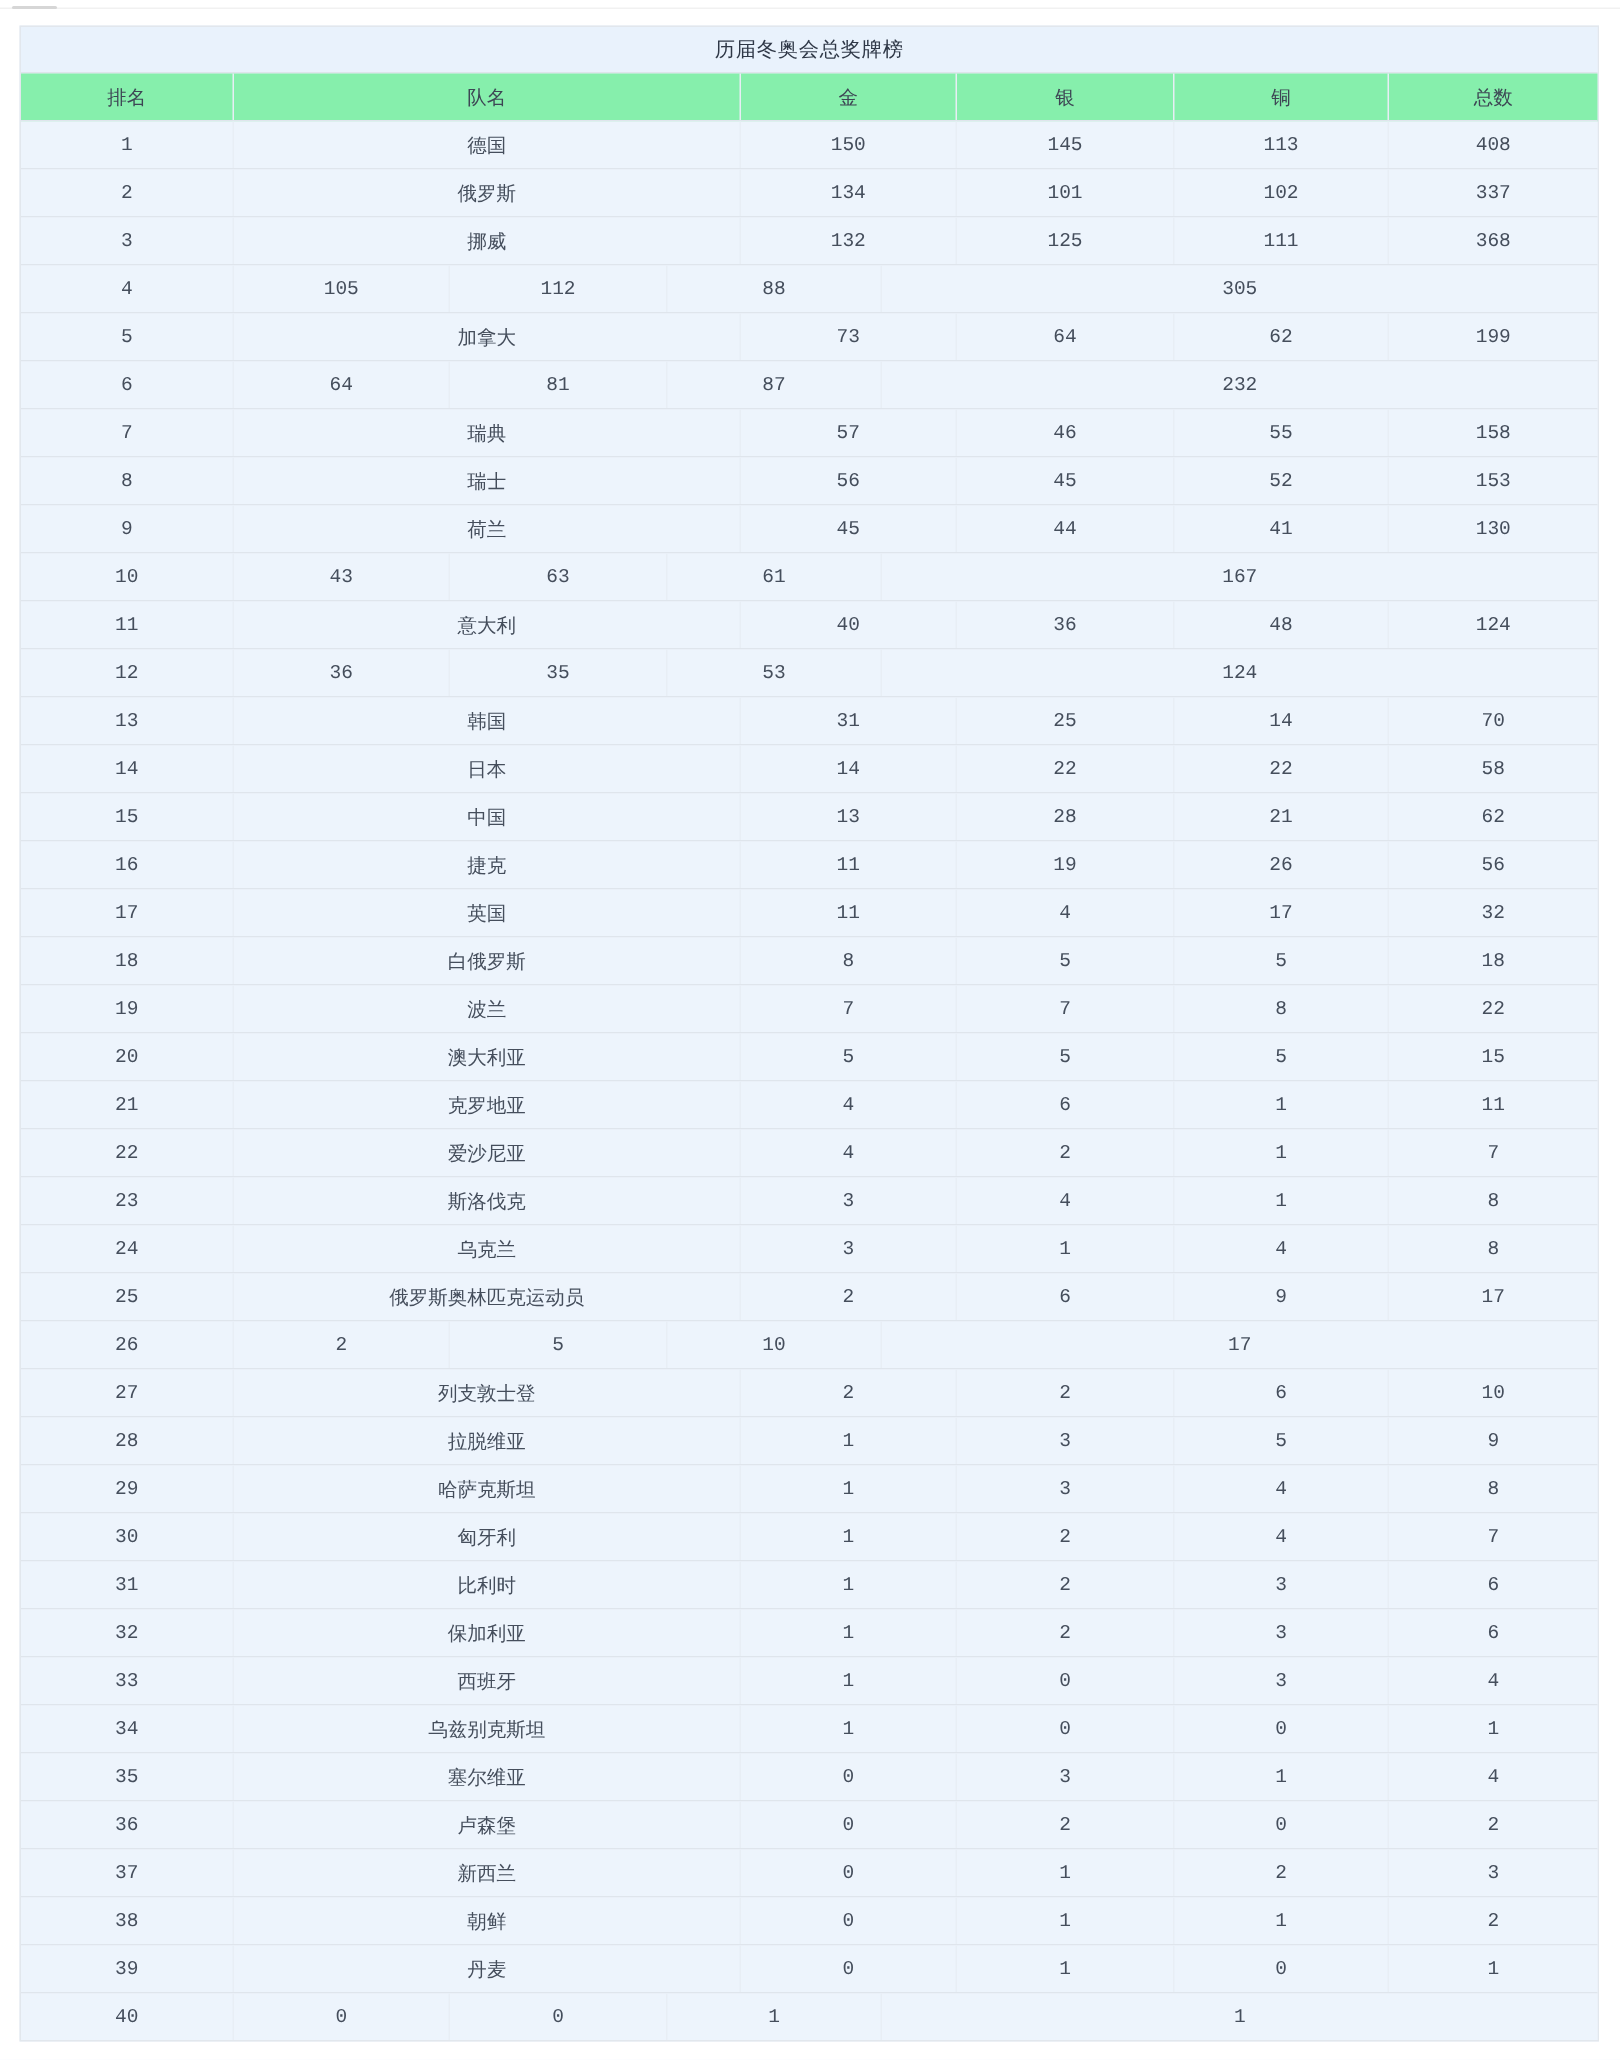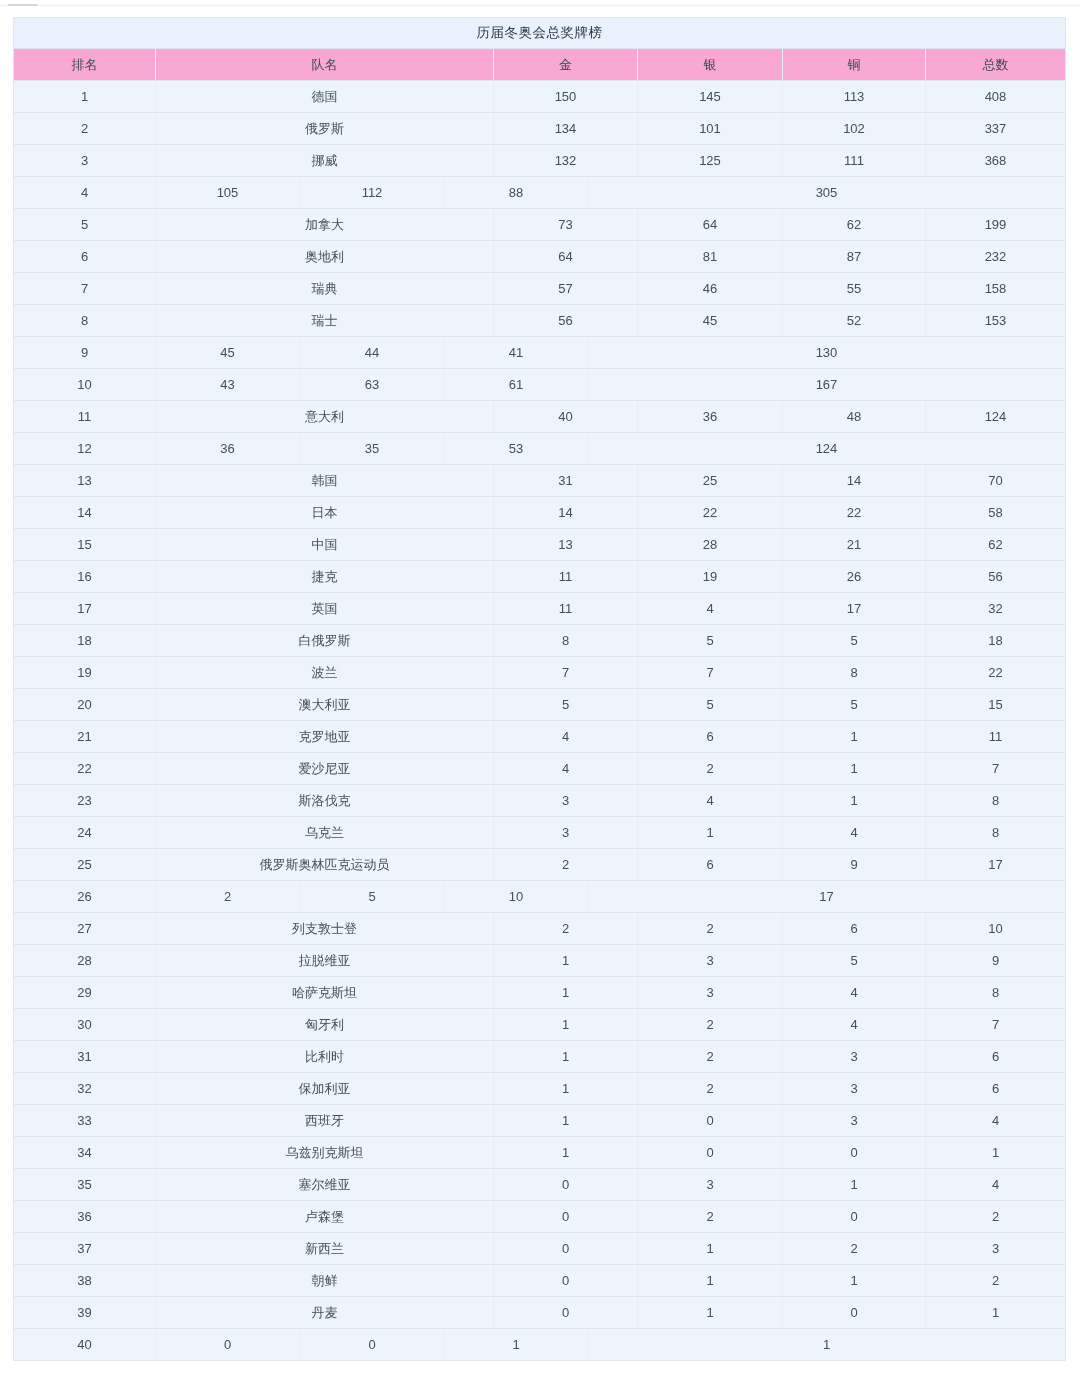--- a/index.html
+++ b/index.html
@@ -33,41 +33,42 @@
     border-radius: 1px;
   }
   .table-card {
     position: absolute;
     left: 13px;
     top: 17px;
     width: 1053px;
     border: 1px solid #e2e7ed;
     box-sizing: border-box;
     background: #edf4fc;
+    font-family: Liberation Mono, monospace;
   }
   .title-row {
     height: 30px;
     background: #e9f2fc;
     border-bottom: 1px solid #dee4eb;
     display: flex;
     align-items: center;
     justify-content: center;
     font-size: 13.5px;
     color: #2f3847;
     letter-spacing: 0.5px;
   }
   .trow {
     display: flex;
     height: 31px;
     border-bottom: 1px solid #dfe5ec;
     background: #edf4fc;
   }
   .trow.header {
     height: 31px;
-    background: #f9a8d4;
+    background: #86efac;
   }
   .trow:last-child {
     border-bottom: none;
   }
   .cell {
     display: flex;
     align-items: center;
     justify-content: center;
     font-size: 13px;
     color: #454e5c;
@@ -138,21 +139,20 @@
         <div class="trow">
           <div class="cell c0">5</div>
           <div class="cell c1">加拿大</div>
           <div class="cell c2">73</div>
           <div class="cell c3">64</div>
           <div class="cell c4">62</div>
           <div class="cell c5">199</div>
         </div>
         <div class="trow">
           <div class="cell c0">6</div>
-          <div class="cell c1">奥地利</div>
           <div class="cell c2">64</div>
           <div class="cell c3">81</div>
           <div class="cell c4">87</div>
           <div class="cell c5">232</div>
         </div>
         <div class="trow">
           <div class="cell c0">7</div>
           <div class="cell c1">瑞典</div>
           <div class="cell c2">57</div>
           <div class="cell c3">46</div>
@@ -162,20 +162,21 @@
         <div class="trow">
           <div class="cell c0">8</div>
           <div class="cell c1">瑞士</div>
           <div class="cell c2">56</div>
           <div class="cell c3">45</div>
           <div class="cell c4">52</div>
           <div class="cell c5">153</div>
         </div>
         <div class="trow">
           <div class="cell c0">9</div>
+          <div class="cell c1">荷兰</div>
           <div class="cell c2">45</div>
           <div class="cell c3">44</div>
           <div class="cell c4">41</div>
           <div class="cell c5">130</div>
         </div>
         <div class="trow">
           <div class="cell c0">10</div>
           <div class="cell c2">43</div>
           <div class="cell c3">63</div>
           <div class="cell c4">61</div>

